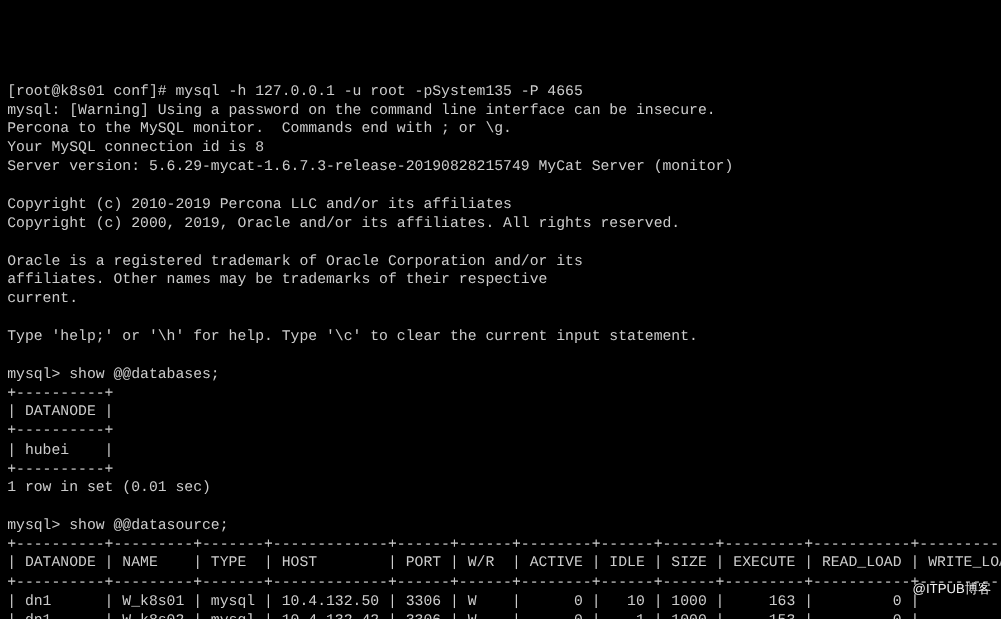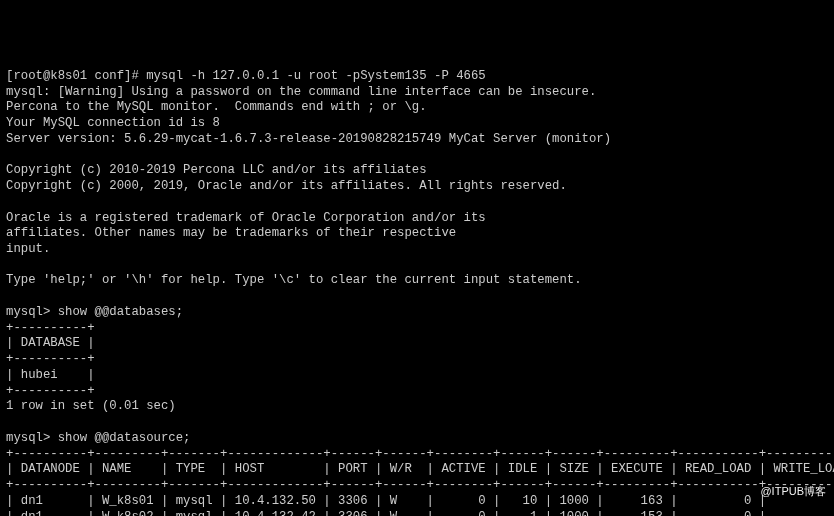--- a/index.html
+++ b/index.html
@@ -37,27 +37,27 @@
 <span>mysql: [Warning] Using a password on the command line interface can be insecure.</span>
 <span>Percona to the MySQL monitor.  Commands end with ; or \g.</span>
 <span>Your MySQL connection id is 8</span>
 <span>Server version: 5.6.29-mycat-1.6.7.3-release-20190828215749 MyCat Server (monitor)</span>
 
 <span>Copyright (c) 2010-2019 Percona LLC and/or its affiliates</span>
 <span>Copyright (c) 2000, 2019, Oracle and/or its affiliates. All rights reserved.</span>
 
 <span>Oracle is a registered trademark of Oracle Corporation and/or its</span>
 <span>affiliates. Other names may be trademarks of their respective</span>
-<span>input.</span>
+<span>current.</span>
 
 <span>Type 'help;' or '\h' for help. Type '\c' to clear the current input statement.</span>
 
 <span>mysql&gt; show @@databases;</span>
 <span>+----------+</span>
-<span>| DATABASE |</span>
+<span>| DATANODE |</span>
 <span>+----------+</span>
 <span>| hubei    |</span>
 <span>+----------+</span>
 <span>1 row in set (0.01 sec)</span>
 
 <span>mysql&gt; show @@datasource;</span>
 <span>+----------+---------+-------+-------------+------+------+--------+------+------+---------+-----------+------------+</span>
 <span>| DATANODE | NAME    | TYPE  | HOST        | PORT | W/R  | ACTIVE | IDLE | SIZE | EXECUTE | READ_LOAD | WRITE_LOAD |</span>
 <span>+----------+---------+-------+-------------+------+------+--------+------+------+---------+-----------+------------+</span>
 <span>| dn1      | W_k8s01 | mysql | 10.4.132.50 | 3306 | W    |      0 |   10 | 1000 |     163 |         0 |          0 |</span>

